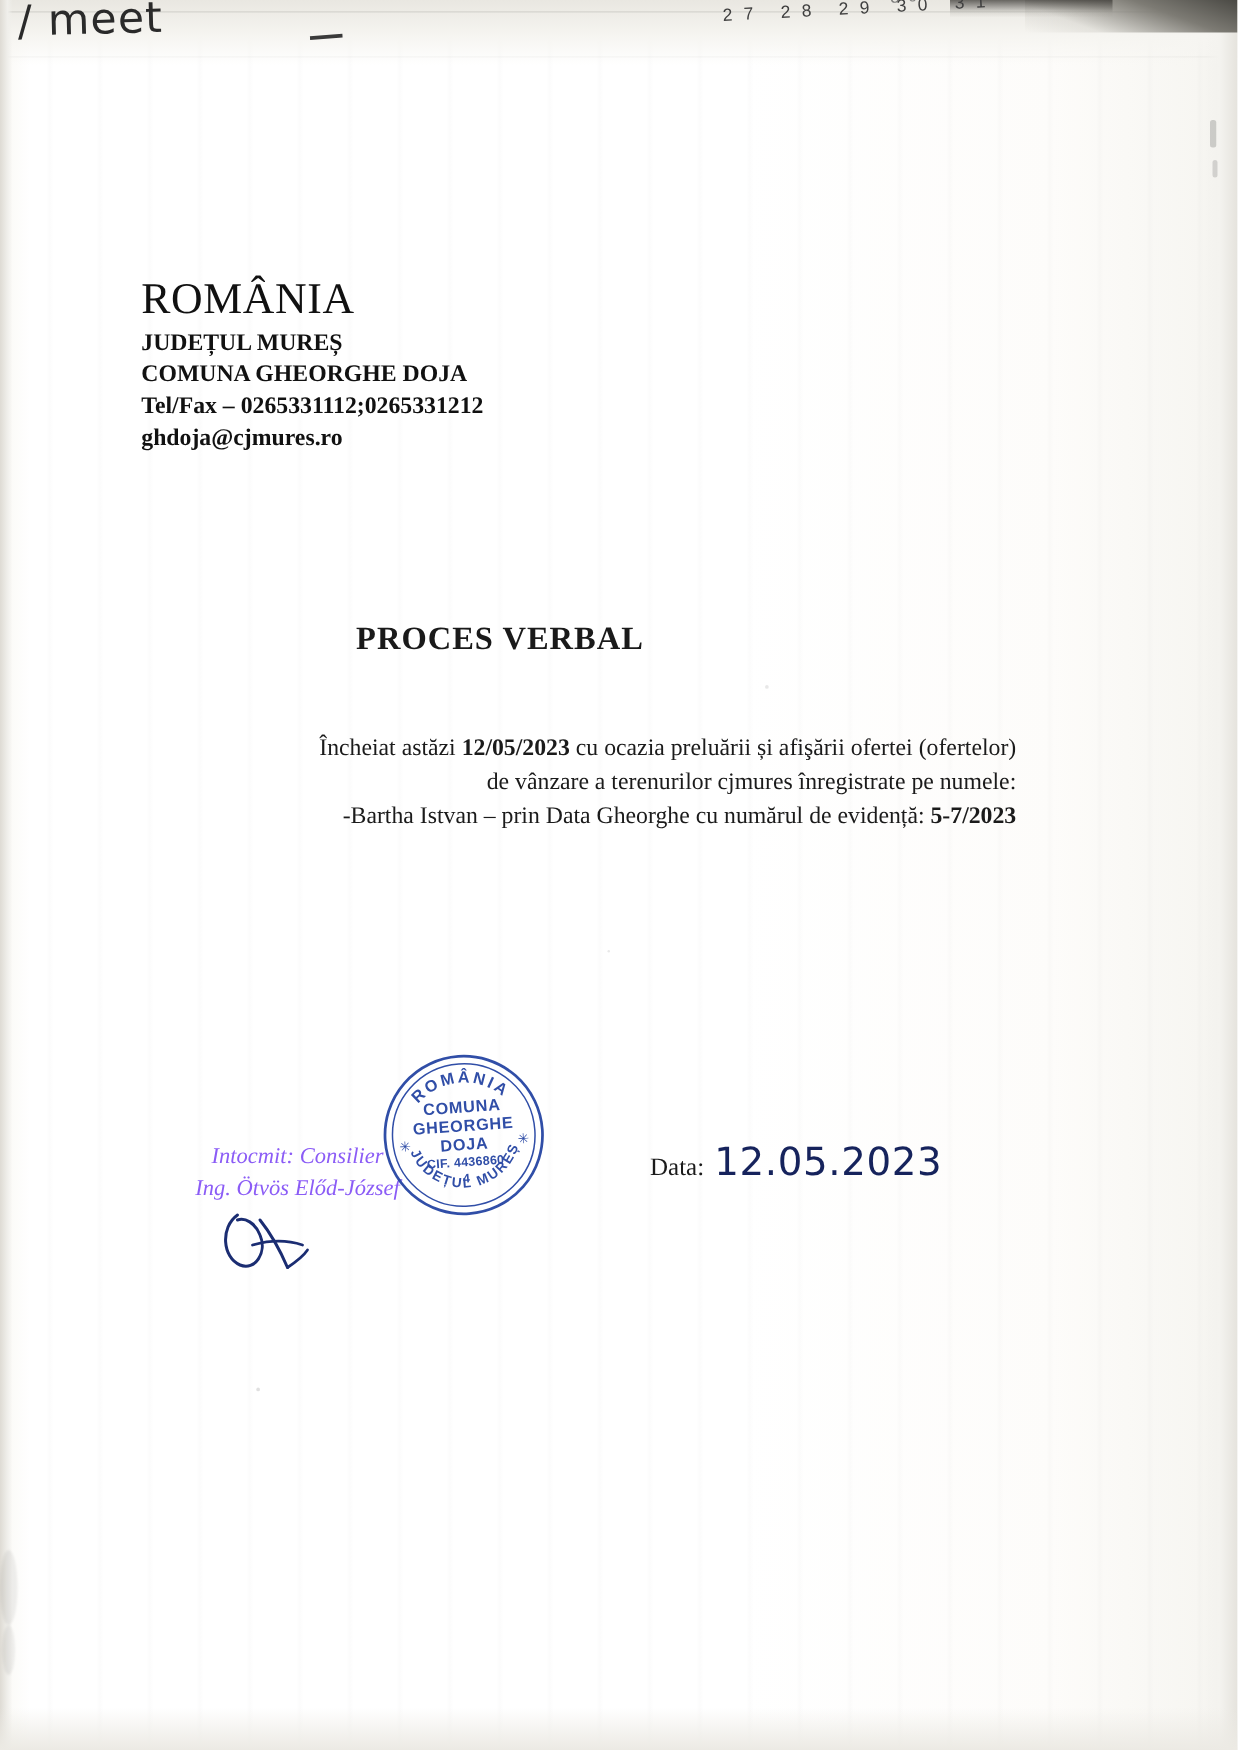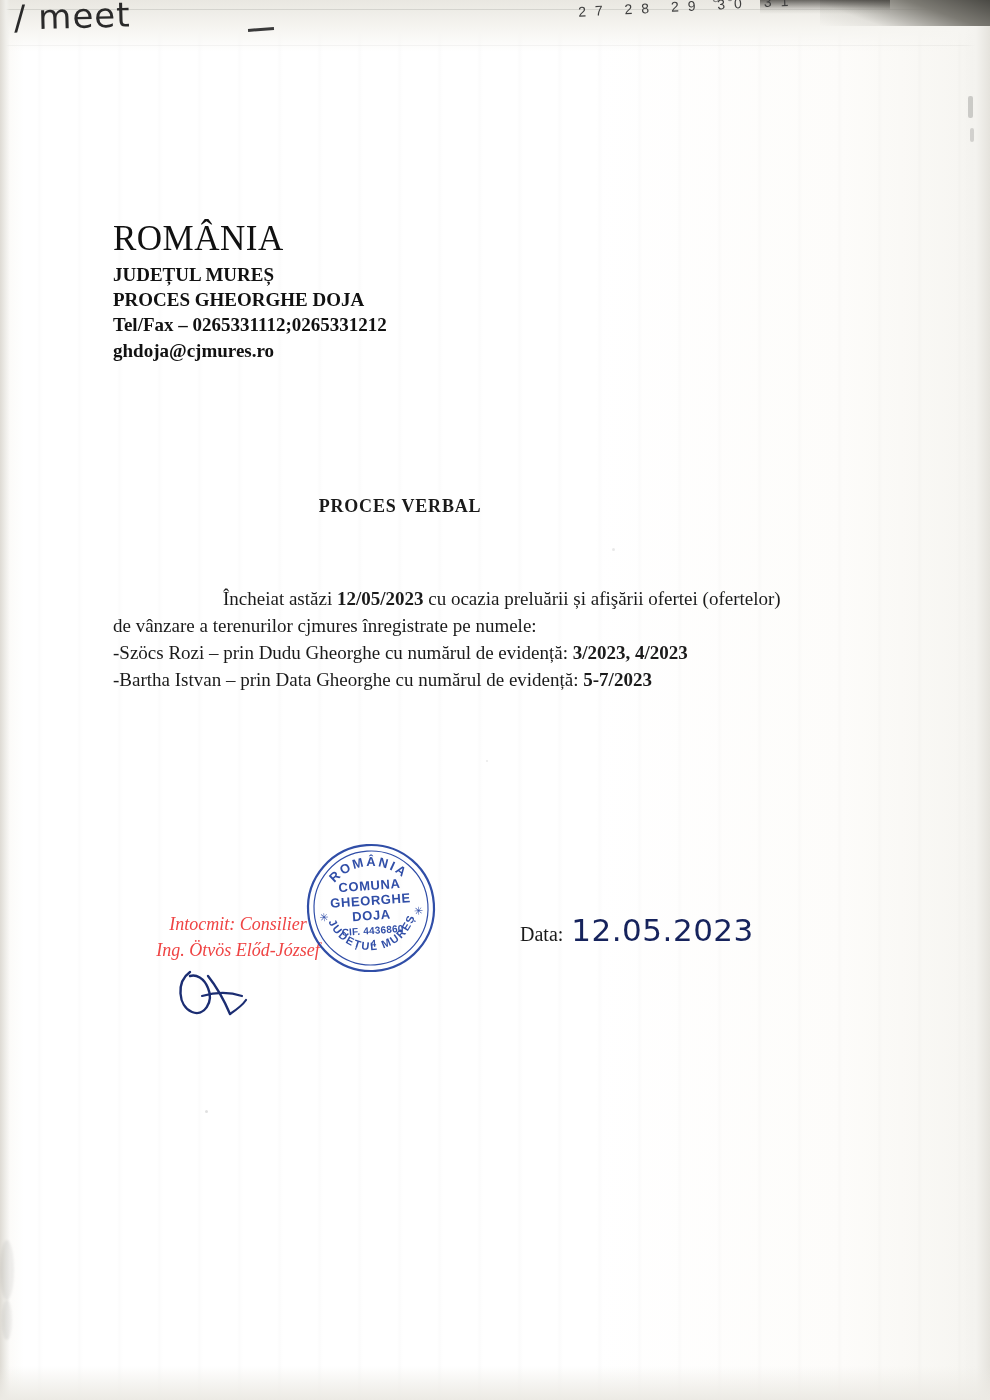--- a/index.html
+++ b/index.html
@@ -161,52 +161,53 @@
     color: #111;
     white-space: nowrap;
   }
 
   .doc-title {
     position: absolute;
     top: 492px;
     left: 0;
     width: 800px;
     text-align: center;
-    font-size: 18px;
+    font-size: 26px;
     font-weight: bold;
     letter-spacing: 0.8px;
   }
 
   .body-block {
     position: absolute;
     top: 582px;
     left: 113px;
     width: 700px;
     font-size: 19px;
     line-height: 1.42;
     color: #1b1b1b;
   }
   .body-block p {
     margin: 0;
+    text-align: right;
   }
   .indent-first {
     text-indent: 110px;
   }
   .b { font-weight: bold; }
 
   .sign-left {
     position: absolute;
     top: 908px;
     left: 113px;
     width: 250px;
     font-style: italic;
     font-size: 18px;
     line-height: 1.42;
     text-align: center;
-    color: #ef4444;
+    color: #8b5cf6;
   }
   .signature-mark {
     position: absolute;
     top: 962px;
     left: 172px;
     width: 110px;
     height: 62px;
   }
 
   .date-block {
@@ -298,31 +299,30 @@
 <div class="speck" style="top:548px; left:612px; width:3px; height:3px; opacity:.3;"></div>
 <div class="speck" style="top:760px; left:486px; width:2px; height:2px; opacity:.3;"></div>
 <div class="scan-blot" style="top:1240px; left:0px; width:14px; height:60px;"></div>
 <div class="scan-blot" style="top:1300px; left:2px; width:10px; height:40px;"></div>
 
 <div class="content">
 
   <div class="letterhead">
     <div class="country">ROMÂNIA</div>
     <div class="lh-line">JUDEȚUL MUREȘ</div>
-    <div class="lh-line">PROCES GHEORGHE DOJA</div>
+    <div class="lh-line">COMUNA GHEORGHE DOJA</div>
     <div class="lh-line">Tel/Fax – 0265331112;0265331212</div>
     <div class="lh-line">ghdoja@cjmures.ro</div>
   </div>
 
   <div class="doc-title">PROCES VERBAL</div>
 
   <div class="body-block">
     <p class="indent-first"><span>Încheiat astăzi </span><span class="b">12/05/2023</span><span> cu ocazia preluării și afişării ofertei (ofertelor)</span></p>
     <p>de vânzare a terenurilor cjmures înregistrate pe numele:</p>
-    <p><span>-Szöcs Rozi – prin Dudu Gheorghe cu numărul de evidență: </span><span class="b">3/2023, 4/2023</span></p>
     <p><span>-Bartha Istvan – prin Data Gheorghe cu numărul de evidență: </span><span class="b">5-7/2023</span></p>
   </div>
 
   <div class="sign-left">
     <div>Intocmit: Consilier</div>
     <div>Ing. Ötvös Előd-József</div>
   </div>
 
   <svg class="signature-mark" viewBox="0 0 110 62">
     <path d="M18,6 C4,16 6,40 20,46 C32,51 42,36 36,22 C32,12 24,8 18,10" fill="none" stroke="#1b2d72" stroke-width="2.4" stroke-linecap="round"></path>

